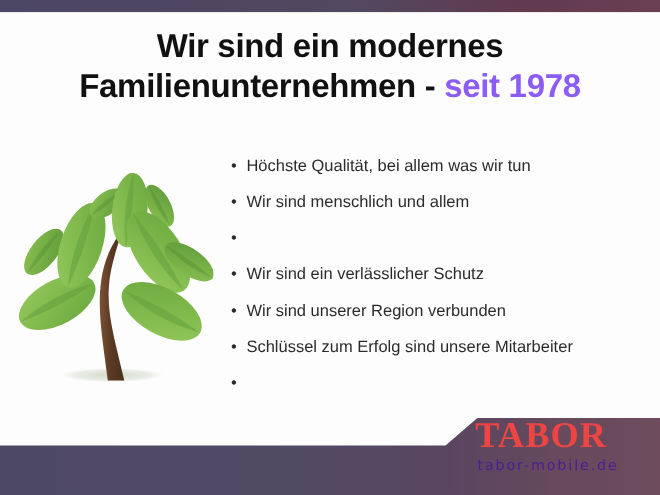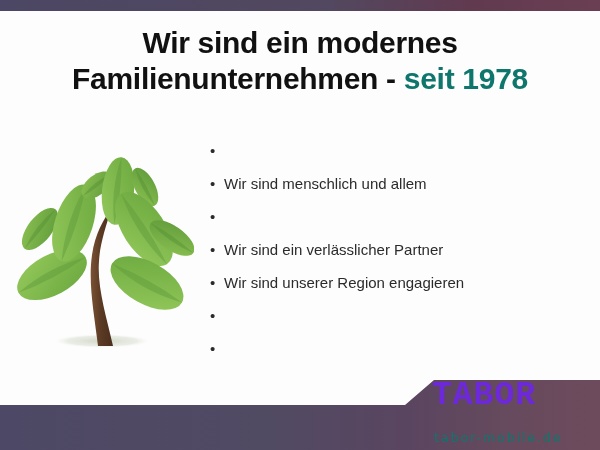--- a/index.html
+++ b/index.html
@@ -32,21 +32,21 @@
     left: 0; top: 25px;
     width: 600px;
     text-align: center;
     font-weight: bold;
     font-size: 30px;
     line-height: 36px;
     letter-spacing: -0.3px;
     color: #111111;
   }
   #headline .line { display: block; white-space: nowrap; }
-  #headline .accent { color: #0f766e; }
+  #headline .accent { color: #8b5cf6; }
 
   
   #bullets {
     position: absolute;
     left: 210px; top: 141px;
     width: 385px;
   }
   .bullet-row {
     position: relative;
     height: 33px;
@@ -83,34 +83,34 @@
     width: 600px; height: 78px;
   }
   #logo-block {
     position: absolute;
     left: 432px; top: 380px;
     width: 160px;
     text-align: left;
     pointer-events: none;
   }
   #logo-wordmark {
-    font-family: Liberation Mono, monospace;
+    font-family: Liberation Serif, serif;
     font-size: 33px;
     font-weight: bold;
     letter-spacing: 1px;
-    color: #6d28d9;
+    color: #ef4444;
     line-height: 32px;
   }
   #logo-tagline {
     font-family: "DejaVu Sans", sans-serif;
     font-size: 13px;
     letter-spacing: 1.7px;
-    color: #0f766e;
+    color: #4c1d95;
     line-height: 17px;
-    margin-top: 17px;
+    margin-top: 3px;
     margin-left: 2px;
   }
 </style>
 </head>
 <body>
 
 <div id="slide">
 
   <div id="top-bar"></div>
 
@@ -190,38 +190,40 @@
       <g transform="translate(133,140) rotate(-151)">
         <ellipse cx="0" cy="0" rx="40" ry="21" fill="url(#lgA)"></ellipse>
         <path d="M-40 0 Q 0 -10 40 0 Q 0 5 -40 0 Z" fill="#5e9a3a" opacity="0.45"></path>
       </g>
     </g>
   </svg>
 
   <div id="bullets">
     <div class="bullet-row">
       <span class="bullet-dot">•</span>
+      <span class="bullet-text">Höchste Qualität, bei allem was wir tun</span>
     </div>
     <div class="bullet-row">
       <span class="bullet-dot">•</span>
       <span class="bullet-text">Wir sind menschlich und allem</span>
     </div>
     <div class="bullet-row">
       <span class="bullet-dot">•</span>
     </div>
     <div class="bullet-row">
       <span class="bullet-dot">•</span>
-      <span class="bullet-text">Wir sind ein verlässlicher Partner</span>
-    </div>
-    <div class="bullet-row">
-      <span class="bullet-dot">•</span>
-      <span class="bullet-text">Wir sind unserer Region engagieren</span>
-    </div>
-    <div class="bullet-row">
-      <span class="bullet-dot">•</span>
+      <span class="bullet-text">Wir sind ein verlässlicher Schutz</span>
+    </div>
+    <div class="bullet-row">
+      <span class="bullet-dot">•</span>
+      <span class="bullet-text">Wir sind unserer Region verbunden</span>
+    </div>
+    <div class="bullet-row">
+      <span class="bullet-dot">•</span>
+      <span class="bullet-text">Schlüssel zum Erfolg sind unsere Mitarbeiter</span>
     </div>
     <div class="bullet-row">
       <span class="bullet-dot">•</span>
     </div>
   </div>
 
   <svg id="bottom-bar" viewBox="0 0 600 78" preserveAspectRatio="none">
     <defs>
       <linearGradient id="footGrad" x1="0" y1="0" x2="1" y2="0">
         <stop offset="0%" stop-color="#4d4865"></stop>

